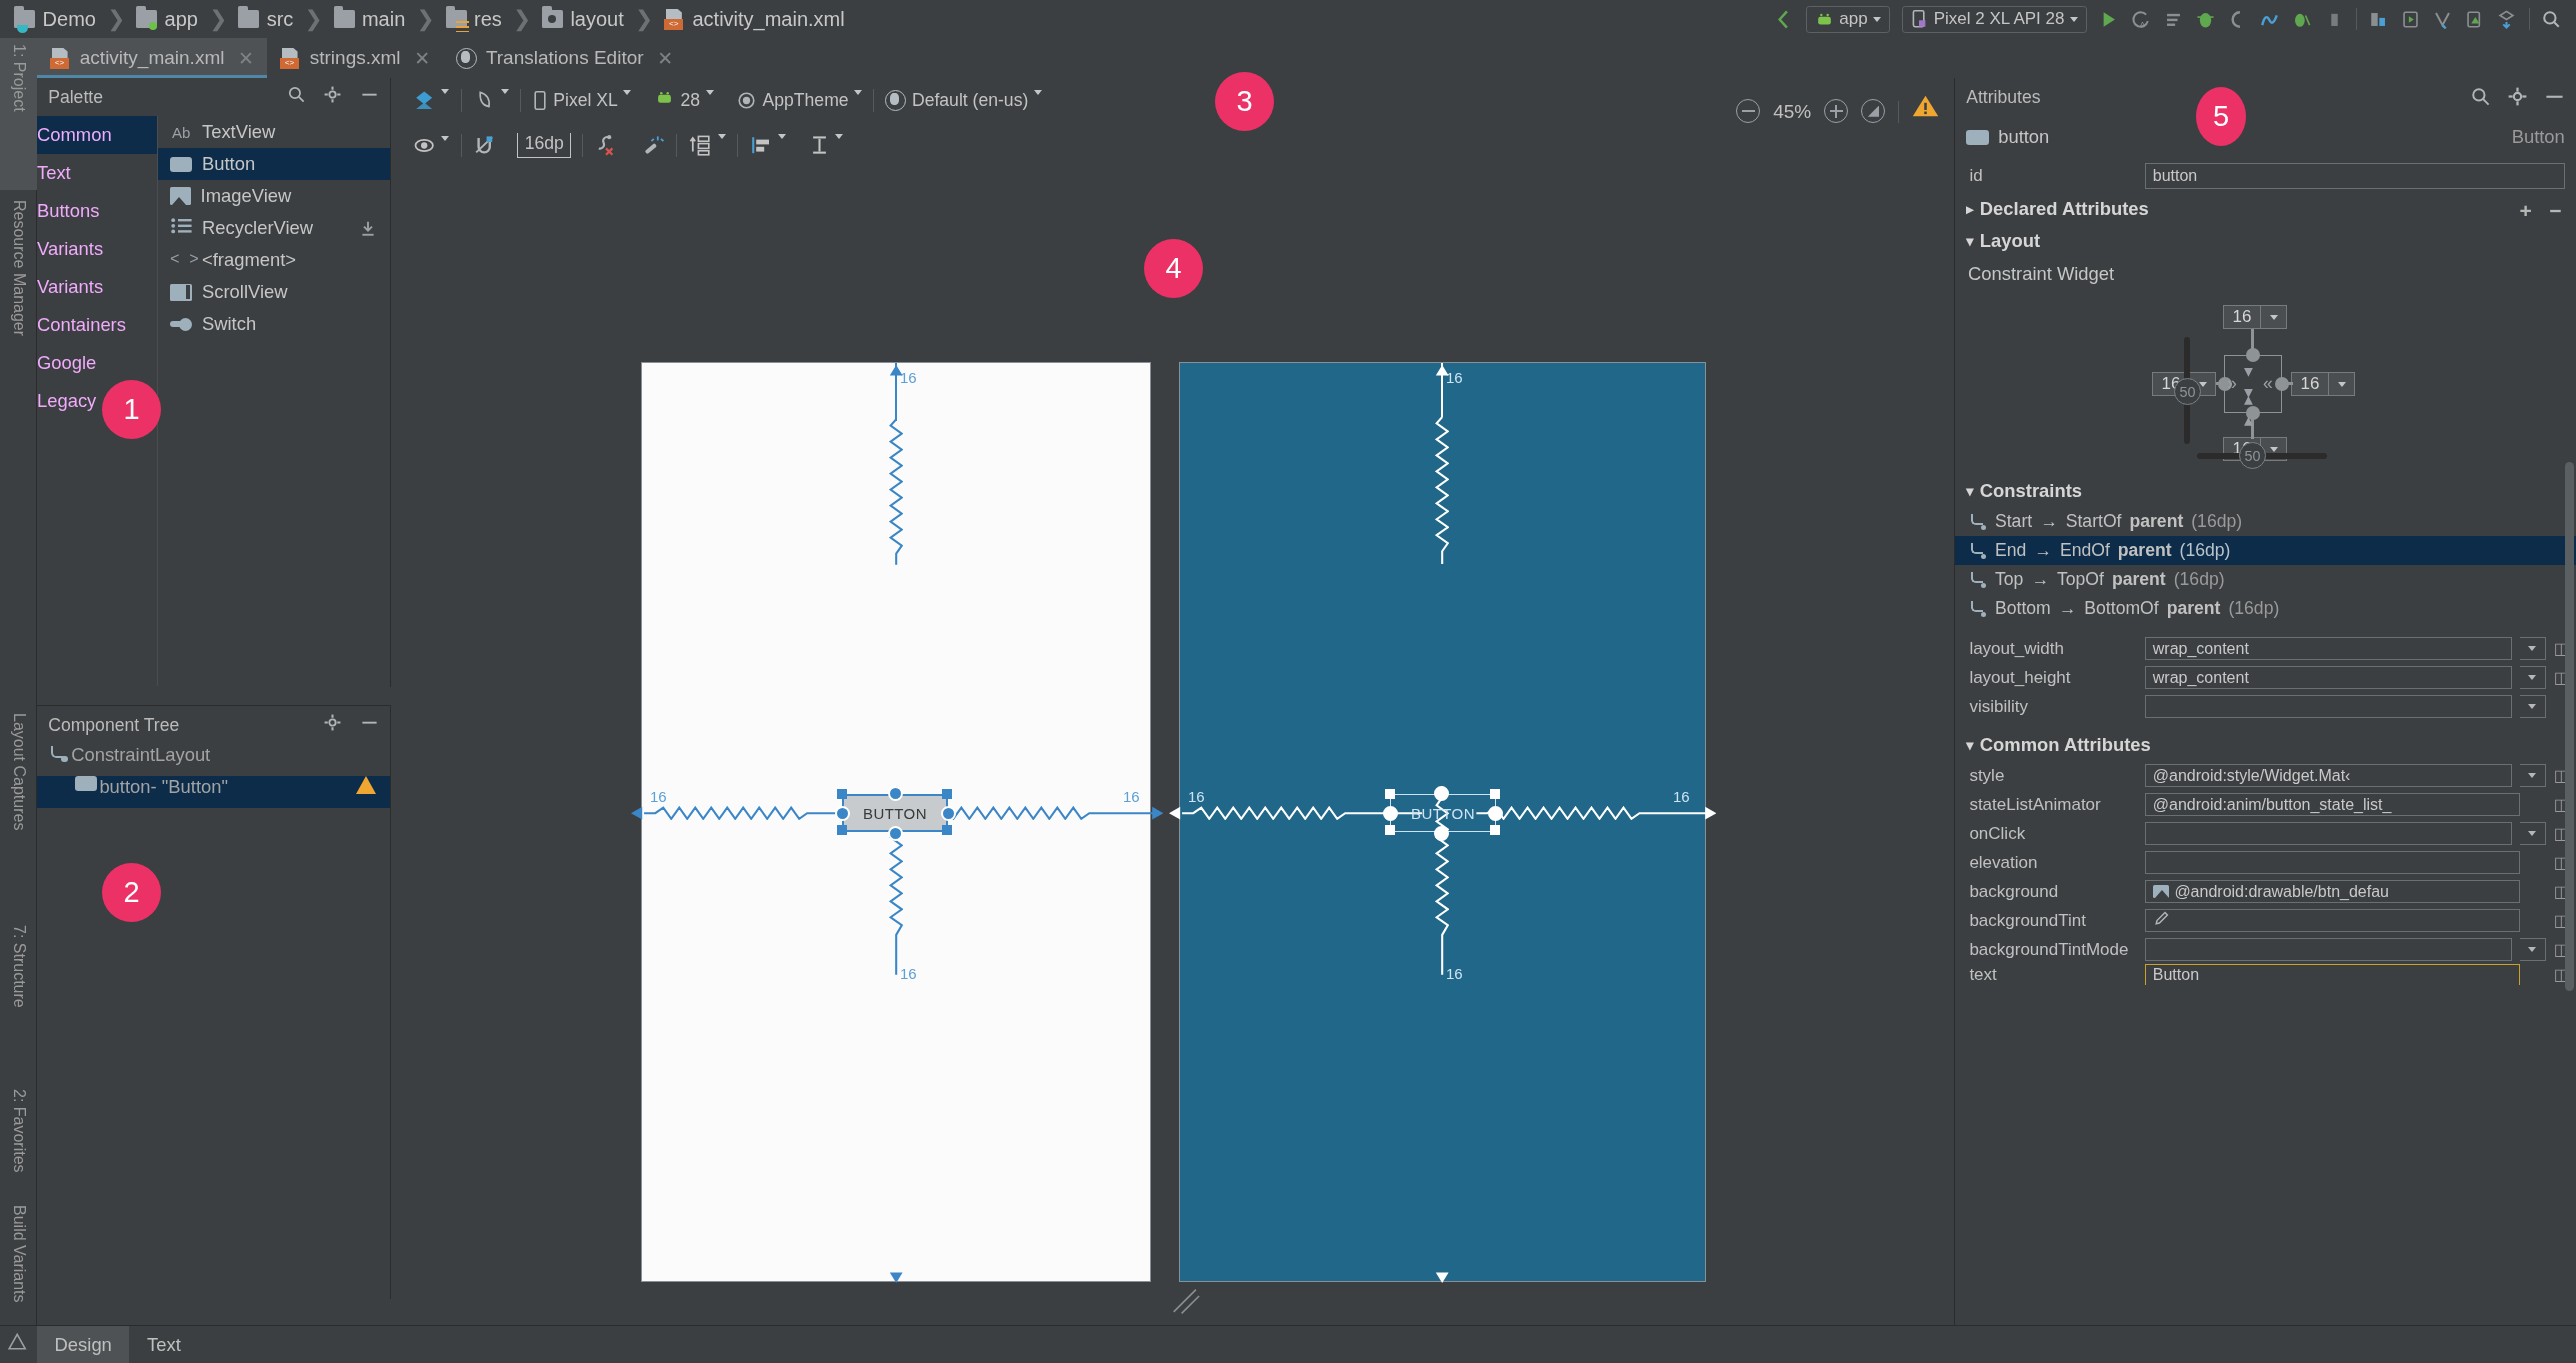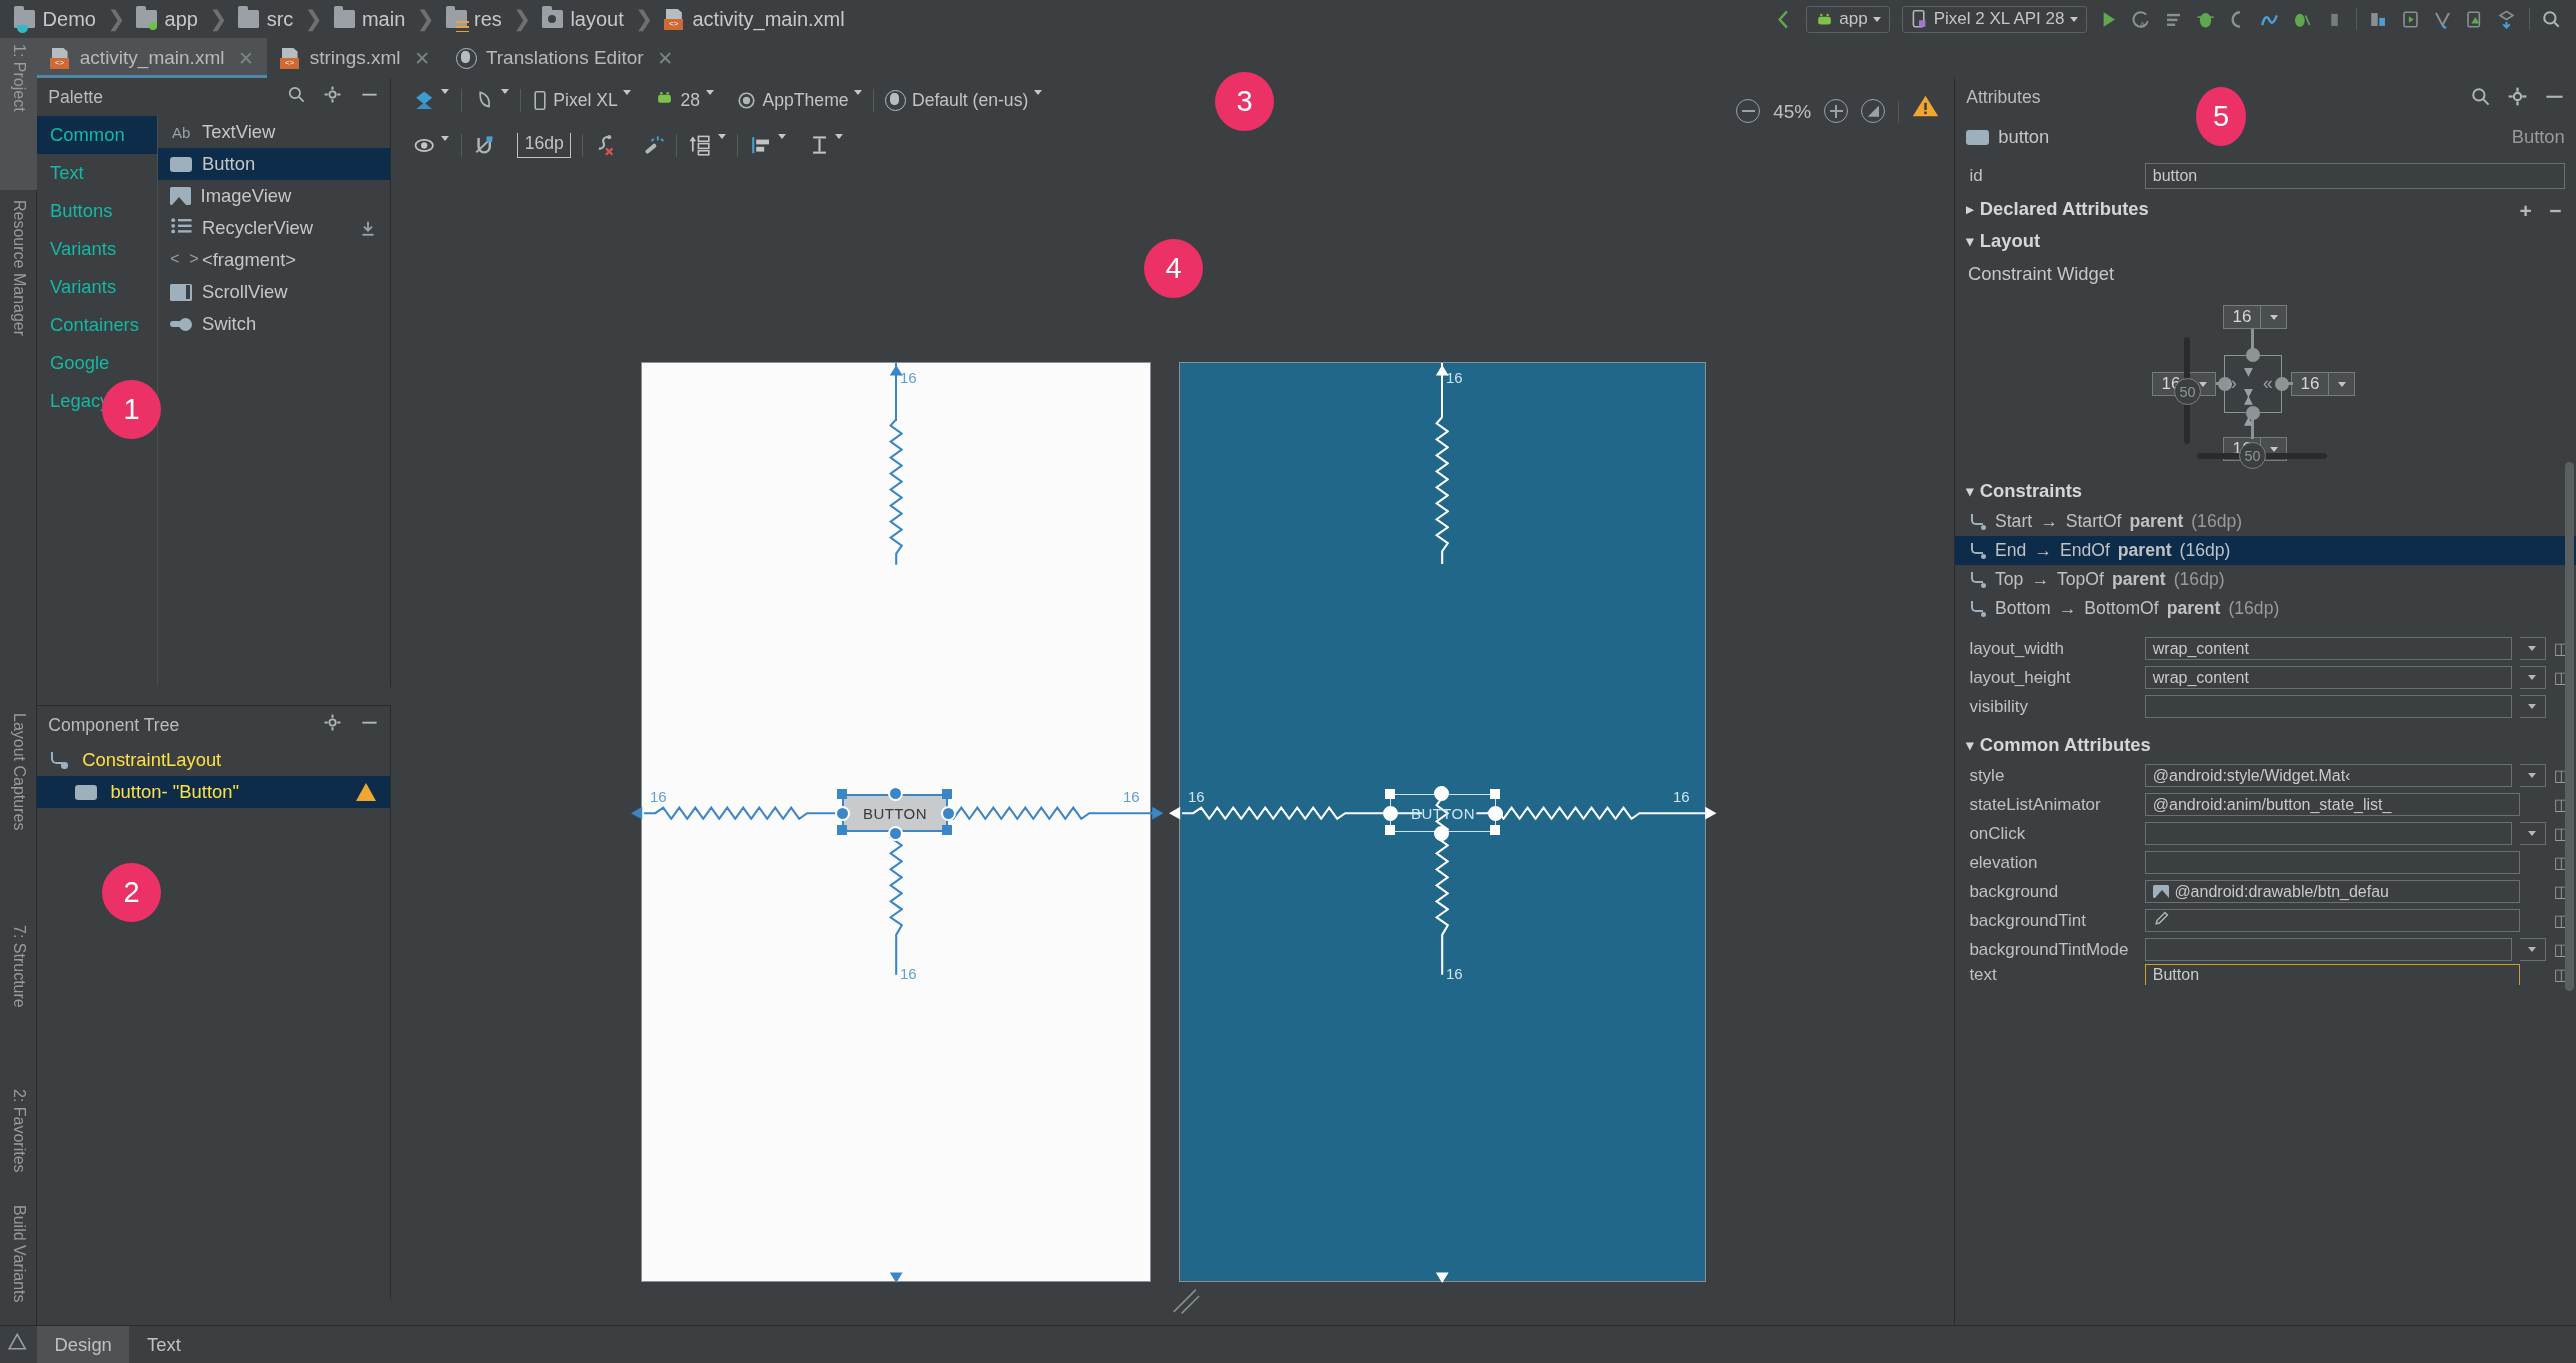--- a/index.html
+++ b/index.html
@@ -53,41 +53,41 @@
   .rail-item { position:absolute; left:0; width:37px; color:#9a9a9a; font-size:16px;
       writing-mode: vertical-rl; text-orientation: mixed; white-space:nowrap; padding: 6.4px 0;
       display:flex; align-items:center; justify-content:flex-start; gap:6.4px; }
   .rail-item.sel { background:#4e5254; }
 
   
   .panel-hd { height: 38px; display:flex; align-items:center; padding: 0 11.2px; font-size:17.6px; color:#bbb; background:#3c3f41;}
   .palette { position:absolute; left:37px; top:78px; width: 354px; height: 609px; background:#3c3f41; border-right:0.8px solid #2b2b2b;}
   .palette-body { display:flex; height: 570px; }
   .pal-cats { width:120px; background:#3c3f41; }
-  .pal-cat { height: 38px; display:flex; align-items:center; padding-left:13px; font-size:18.4px; color:#14b8a6; }
+  .pal-cat { height: 38px; display:flex; align-items:center; font-size:18.4px; color:#f0abfc; }
   .pal-cat.sel { background:#0d2c49; }
   .pal-items { flex:1; background:#3c3f41; border-left:0.8px solid #4a4e50; }
   .pal-item { height:32px; display:flex; align-items:center; gap:9.6px; padding-left:12px; font-size:18.4px; color:#c6c6c6; position:relative;}
   .pal-item.sel { background:#0d2c49; }
   .pal-dl { position:absolute; right:14.4px; top:8px; width:16px;height:16px; color:#9aa0a6; }
 
   .ico-ab { font-size:15px; color:#9aa0a6; width:22.4px; text-align:center; font-family:"Liberation Sans", sans-serif;}
   .ico-btn { width:22.4px;height:15px;background:#9fb0bd;border-radius:3.2px; }
   .ico-img { width:21px;height:17.6px;background:#9fb0bd;border-radius:1.6px; position:relative; overflow:hidden;}
   .ico-img::after{content:"";position:absolute;left:2.4px;bottom:0;border-left:7.2px solid transparent;border-right:7.2px solid transparent;border-bottom:8.8px solid #3c3f41;}
   .ico-frag { font-size:16px; color:#9aa0a6; width:22.4px; text-align:center; font-family:"Liberation Mono", monospace;}
   .ico-scroll { width:22.4px;height:17px;background:#9fb0bd;border-radius:1.6px; position:relative;}
   .ico-scroll::after{content:"";position:absolute;right:2.4px;top:1.6px;width:4px;height:13.6px;background:#3c3f41;}
   .ico-switch { width:22.4px;height:13px; position:relative;}
   .ico-switch::before{content:"";position:absolute;left:0;top:3.2px;width:14.4px;height:6.4px;background:#9fb0bd;border-radius:3.2px;}
   .ico-switch::after{content:"";position:absolute;right:0;top:0;width:13px;height:13px;background:#9fb0bd;border-radius:50%;}
 
   
   .ctree { position:absolute; left:37px; top:705px; width:354px; height:594px; background:#3c3f41; border-right:0.8px solid #2b2b2b; border-top:0.8px solid #2b2b2b;}
-  .ctree-row { height:32px; display:flex; align-items:center; gap:13px; font-size:18.4px; color:#fde047; padding-left:11.2px; position:relative;}
+  .ctree-row { height:32px; display:flex; gap:2px; font-size:18.4px; color:#a3a3a3; padding-left:11.2px; position:relative;}
   .ctree-row.sel { background:#0d2c49; }
   .ico-cl { width:21px;height:19px; position:relative; }
   .ico-cl::before{content:"";position:absolute;left:2.4px;top:1.6px;width:10.4px;height:10.4px;border-left:2.4px solid #9fb0bd;border-bottom:2.4px solid #9fb0bd;border-bottom-left-radius:5.6px;}
   .ico-cl::after{content:"";position:absolute;right:1.6px;bottom:0.8px;width:6.4px;height:6.4px;background:#9fb0bd;border-radius:50%;}
   .warn-tri { position:absolute; right:14.4px; width:0;height:0;border-left:10.4px solid transparent;border-right:10.4px solid transparent;border-bottom:18.4px solid #f0a732;}
 
   
   .design { position:absolute; left:391px; top:78px; width:1564px; height:1285px; background:#3c3f41;}
   .dtoolbar { height:45px; display:flex; align-items:center; gap:0; padding-left:11.2px; }
   .dtool { display:flex; gap:5.6px; padding: 0 11.2px; font-size:17.6px; color:#c3c3c3;}

